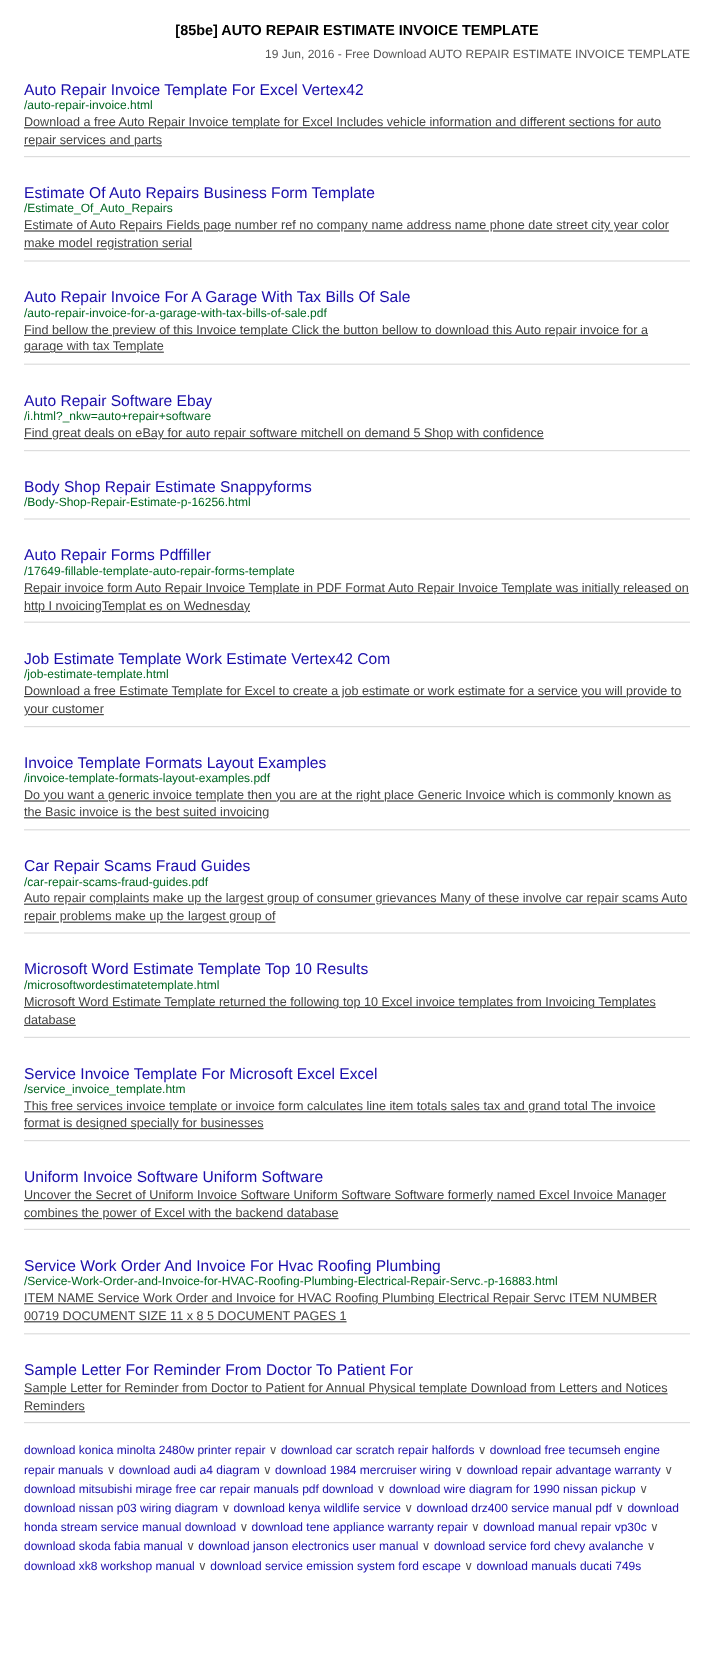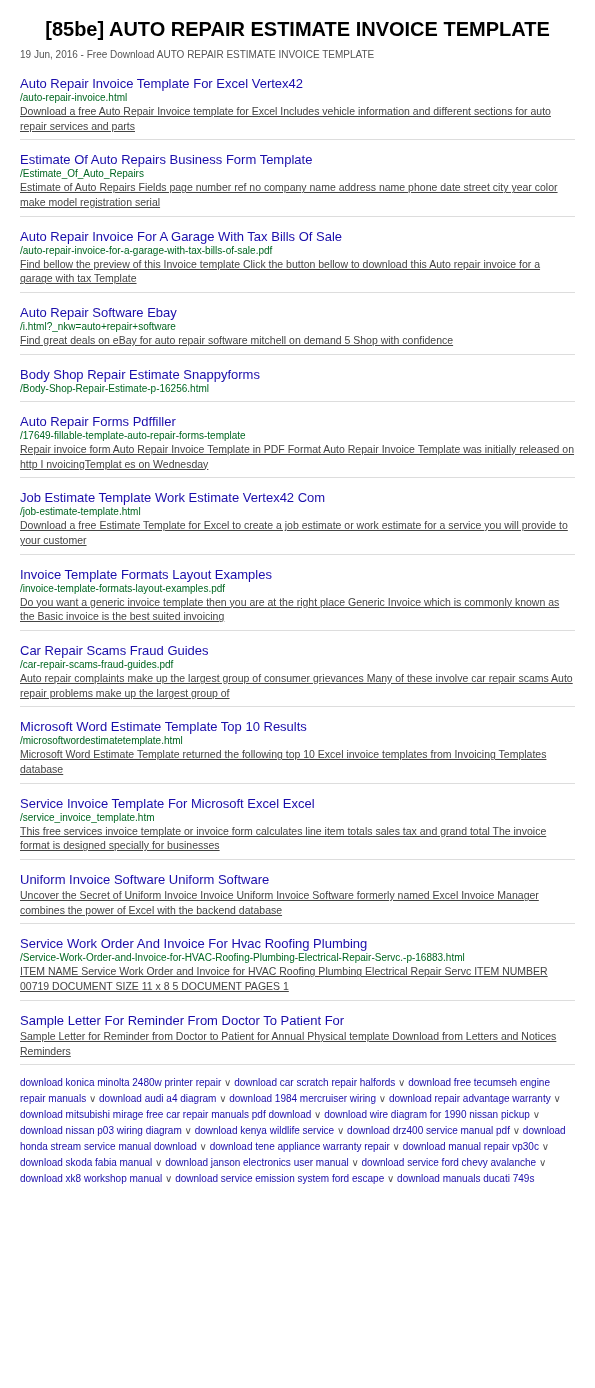--- a/index.html
+++ b/index.html
@@ -6,36 +6,36 @@
     body {
       font-family: Arial, sans-serif;
       font-size: 11px;
       color: #222;
       background: #fff;
       width: 595px;
       padding: 10px 20px 20px 20px;
     }
     .page-title {
       text-align: center;
-      font-size: 20px;
+      font-size: 12px;
       font-weight: bold;
       color: #000;
       margin-bottom: 4px;
       padding: 8px 0 4px 0;
     }
     .page-subtitle {
-      text-align: left;
+      text-align: right;
       font-size: 10px;
       color: #555;
       margin-bottom: 10px;
     }
     .result-item {
       border-bottom: 1px solid #ddd;
       padding: 6px 0 6px 0;
-      margin-bottom: 6px;
+      margin-bottom: 16px;
     }
     .result-title a, .result-title {
       font-size: 13px;
       color: #1a0dab;
       text-decoration: none;
       font-weight: normal;
       cursor: pointer;
     }
     .result-url {
       font-size: 10px;
@@ -145,21 +145,21 @@
     <div class="result-title">
       <a href="#">Service Invoice Template For Microsoft Excel Excel</a>
     </div>
     <div class="result-url">/service_invoice_template.htm</div>
     <div class="result-desc">This free services invoice template or invoice form calculates line item totals sales tax and grand total The invoice format is designed specially for businesses</div>
   </div>
     <div class="result-item">
     <div class="result-title">
       <a href="#">Uniform Invoice Software Uniform Software</a>
     </div>
-    <div class="result-desc">Uncover the Secret of Uniform Invoice Invoice Uniform Invoice Software formerly named Excel Invoice Manager combines the power of Excel with the backend database</div>
+    <div class="result-desc">Uncover the Secret of Uniform Invoice Software Uniform Software Software formerly named Excel Invoice Manager combines the power of Excel with the backend database</div>
   </div>
     <div class="result-item">
     <div class="result-title">
       <a href="#">Service Work Order And Invoice For Hvac Roofing Plumbing</a>
     </div>
     <div class="result-url">/Service-Work-Order-and-Invoice-for-HVAC-Roofing-Plumbing-Electrical-Repair-Servc.-p-16883.html</div>
     <div class="result-desc">ITEM NAME Service Work Order and Invoice for HVAC Roofing Plumbing Electrical Repair Servc ITEM NUMBER 00719 DOCUMENT SIZE 11 x 8 5 DOCUMENT PAGES 1</div>
   </div>
     <div class="result-item">
     <div class="result-title">

